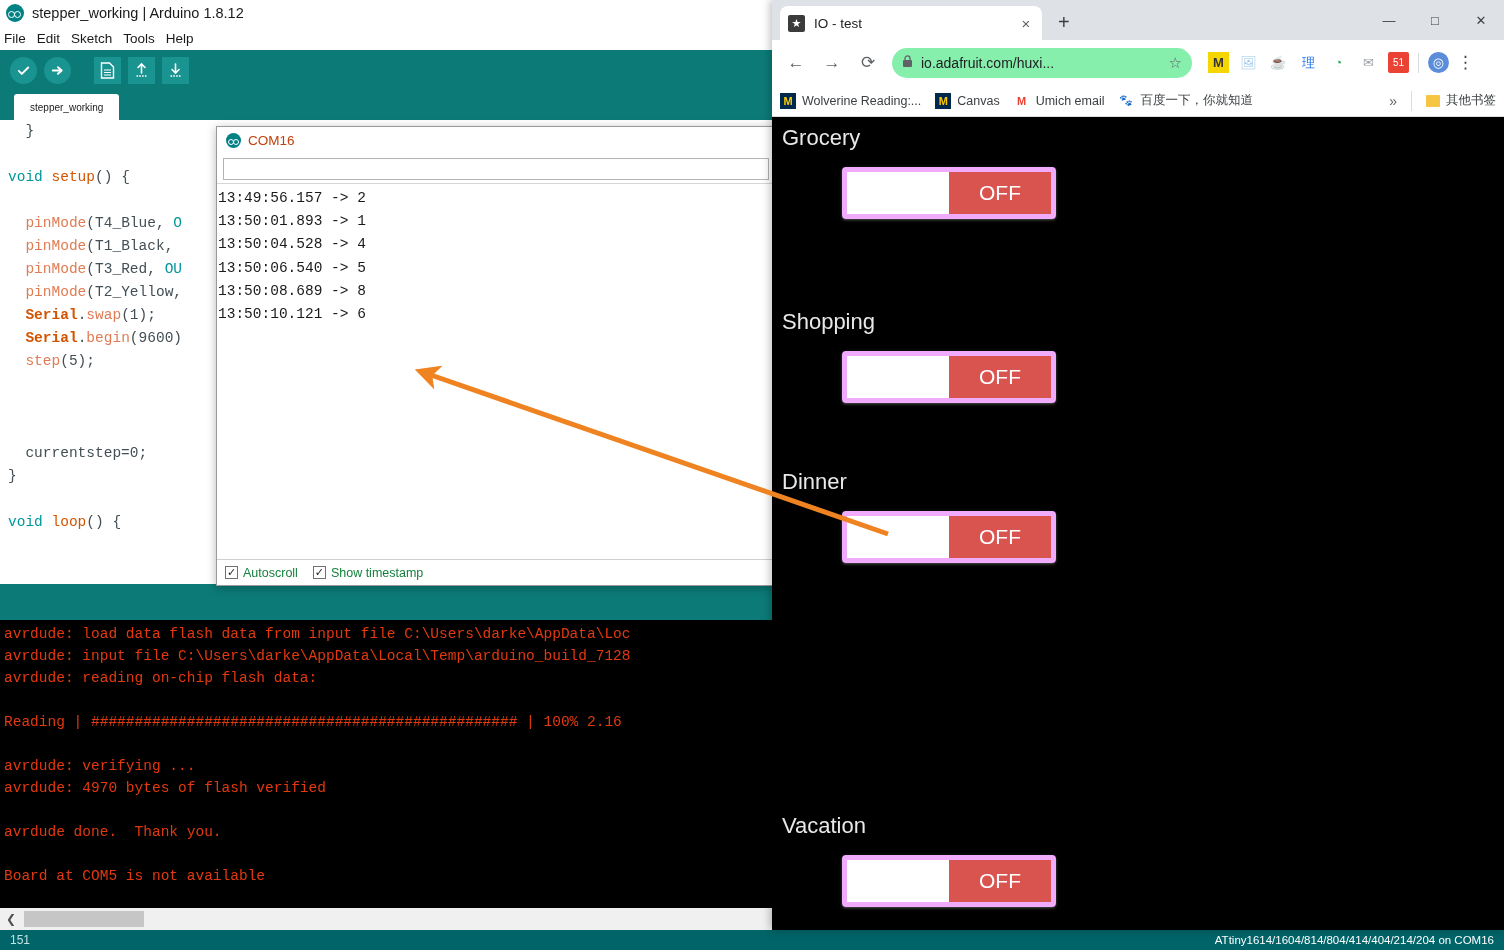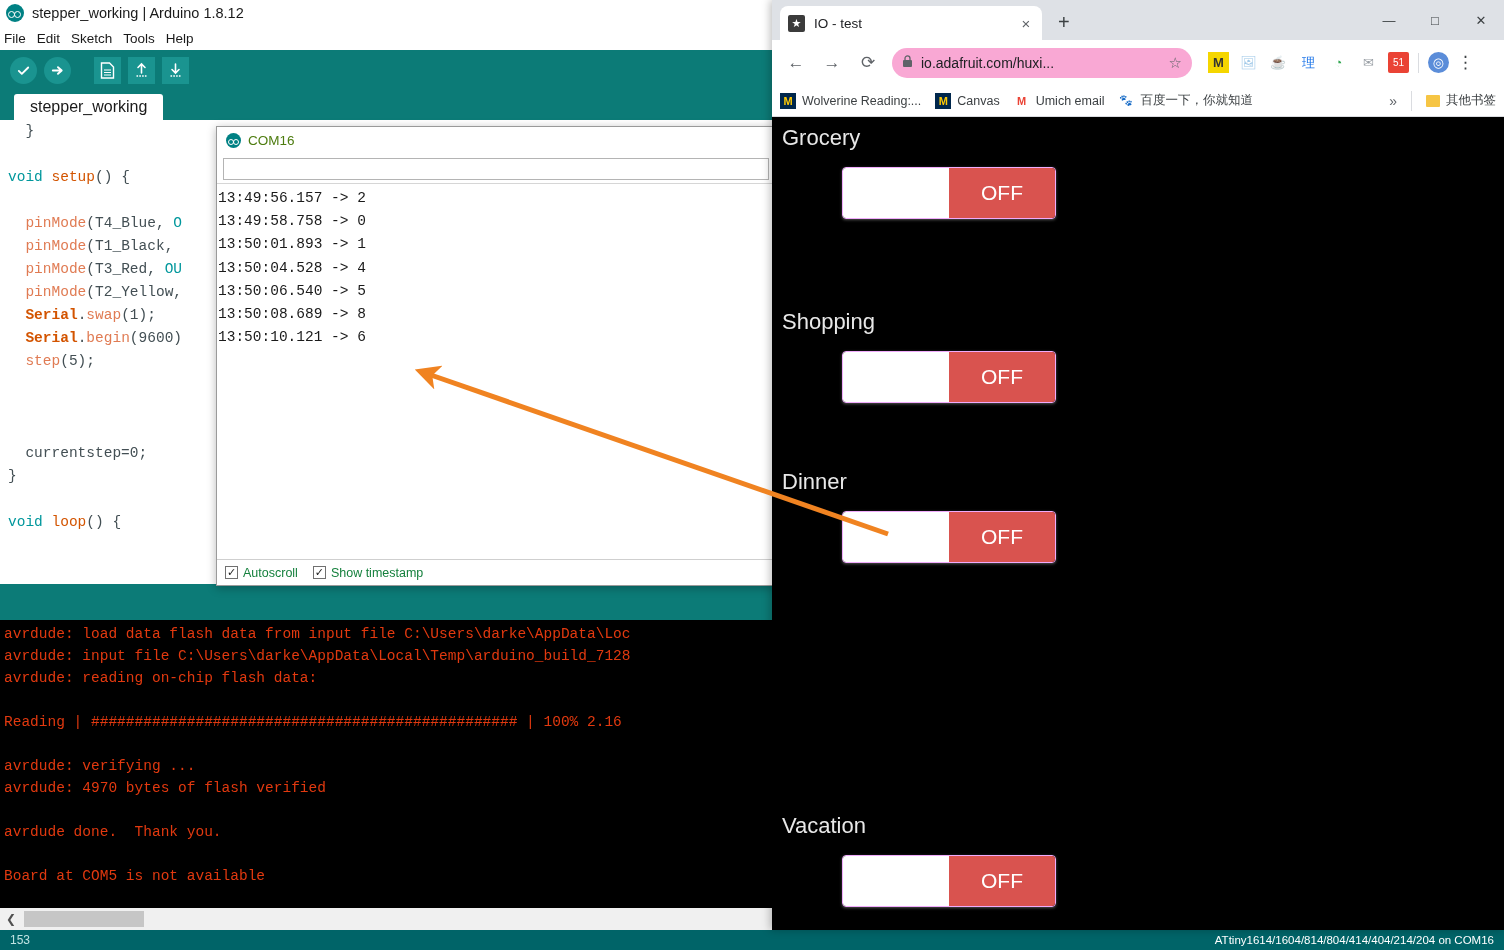--- a/index.html
+++ b/index.html
@@ -59,21 +59,21 @@
 
   .ard-tabstrip {
     position: absolute; left: 0; top: 90px; width: 772px; height: 30px;
     background: #0c7b77;
   }
   .ard-tab {
     position: absolute; left: 14px; top: 4px;
     height: 26px; padding: 0 16px;
     background: #ffffff; border-radius: 3px 3px 0 0;
     display: flex; align-items: center;
-    font-size: 16px; color: #1a1a1a;
+    font-size: 10px; color: #1a1a1a;
   }
 
   
   .ard-editor {
     position: absolute; left: 0; top: 120px; width: 772px; height: 464px;
     background: #ffffff; overflow: hidden;
     font-family: "Liberation Mono", "DejaVu Sans Mono", monospace;
     font-size: 14.5px; line-height: 23px;
     white-space: pre;
   }
@@ -130,21 +130,21 @@
   }
   .sm-logo {
     width: 15px; height: 15px; border-radius: 50%; background: #008184; position: relative;
   }
   .sm-logo::before, .sm-logo::after {
     content: ""; position: absolute; top: 5.5px; width: 4px; height: 4px;
     border: 1.2px solid #fff; border-radius: 50%;
   }
   .sm-logo::before { left: 1.5px; }
   .sm-logo::after { left: 7px; }
-  .sm-title-text { font-size: 13.5px; color: #4d7c0f; }
+  .sm-title-text { font-size: 13.5px; color: #c2410c; }
   .sm-inputrow { padding: 4px 6px 3px 6px; background: #fff; }
   .sm-input {
     width: 100%; height: 22px; border: 1px solid #b4b4b4;
     background: #fff; font-size: 13px; padding: 0 4px;
     font-family: "Liberation Sans", sans-serif;
   }
   .sm-body {
     height: 362px; background: #ffffff; overflow: hidden;
     border-top: 1px solid #d6d6d6;
     font-family: "Liberation Mono", "DejaVu Sans Mono", monospace;
@@ -201,21 +201,21 @@
     height: 45px; background: #ffffff;
     display: flex; align-items: center; padding: 0 8px; gap: 4px;
   }
   .ch-navbtn {
     width: 32px; height: 32px; border-radius: 50%;
     display: flex; align-items: center; justify-content: center;
     color: #5f6368; font-size: 17px; flex: 0 0 auto;
   }
   .ch-omnibox {
     flex: 0 0 auto; width: 300px; height: 30px; border-radius: 16px;
-    background: #f9a8d4; display: flex; align-items: center; gap: 8px;
+    background: #86efac; display: flex; align-items: center; gap: 8px;
     padding: 0 10px; margin-left: 4px; margin-right: 4px;
   }
   .ch-url { font-size: 14px; color: #202124; flex: 1 1 auto; white-space: nowrap; overflow: hidden; }
   .ch-star { font-size: 15px; color: #5f6368; }
   .ch-exts { display: flex; align-items: center; gap: 9px; margin-left: 8px; }
   .ch-ext { width: 21px; height: 21px; display: flex; align-items: center; justify-content: center; font-size: 13px; }
   .ch-divider { width: 1px; height: 20px; background: #dadce0; }
   .ch-menu { font-size: 17px; color: #3c4043; letter-spacing: 0; margin-left: 4px; }
 
   .ch-bookmarks {
@@ -231,21 +231,21 @@
   .ch-page {
     height: 813px; background: #000000; position: relative; overflow: hidden;
     padding-left: 10px;
   }
   .io-block { position: relative; }
   .io-label { color: #e8e8e8; font-size: 22px; font-weight: 300; }
   .io-toggle {
     width: 214px; height: 52px; margin-top: 16px; margin-left: 60px;
     border-radius: 4px; display: flex; overflow: hidden;
     box-shadow: 0 1px 3px rgba(255,255,255,0.32);
-    border: 1px solid #f0abfc;
+    border: 5px solid #f0abfc;
   }
   .io-half { width: 50%; display: flex; align-items: center; justify-content: center;
              font-size: 21px; color: #ffffff; }
   .io-white { background: #ffffff; }
   .io-off   { background: #d9534f; }
   .io-on    { background: #5cb23c; }
 
   
   #annot { position: absolute; left: 0; top: 0; width: 1504px; height: 950px; pointer-events: none; }
 </style>
@@ -312,34 +312,34 @@
     <div class="ard-midbar"></div>
 
     <div class="ard-console" id="console-out"><div>avrdude: load data flash data from input file C:\Users\darke\AppData\Loc</div><div>avrdude: input file C:\Users\darke\AppData\Local\Temp\arduino_build_7128</div><div>avrdude: reading on-chip flash data:</div><div>&nbsp;</div><div>Reading | ################################################# | 100% 2.16</div><div>&nbsp;</div><div>avrdude: verifying ...</div><div>avrdude: 4970 bytes of flash verified</div><div>&nbsp;</div><div>avrdude done.  Thank you.</div><div>&nbsp;</div><div>Board at COM5 is not available</div></div>
 
     <div class="ard-hscroll">
       <div class="arrowl">❮</div>
       <div class="thumb"></div>
     </div>
 
     <div class="ard-status">
-      <div>153</div>
+      <div>151</div>
       <div class="right">ATtiny1614/1604/814/804/414/404/214/204 on COM16</div>
     </div>
   </div>
 
   <div id="serial">
     <div class="sm-title">
       <div class="sm-logo"></div>
       <div class="sm-title-text">COM16</div>
     </div>
     <div class="sm-inputrow">
       <input class="sm-input" type="text" placeholder="" style="">
     </div>
-    <div class="sm-body" id="serial-body"><div>13:49:56.157 -&gt; 2</div><div>13:49:58.758 -&gt; 0</div><div>13:50:01.893 -&gt; 1</div><div>13:50:04.528 -&gt; 4</div><div>13:50:06.540 -&gt; 5</div><div>13:50:08.689 -&gt; 8</div><div>13:50:10.121 -&gt; 6</div></div>
+    <div class="sm-body" id="serial-body"><div>13:49:56.157 -&gt; 2</div><div>13:50:01.893 -&gt; 1</div><div>13:50:04.528 -&gt; 4</div><div>13:50:06.540 -&gt; 5</div><div>13:50:08.689 -&gt; 8</div><div>13:50:10.121 -&gt; 6</div></div>
     <div class="sm-footer">
       <span class="cbx">✓</span>
       <span class="cbx-label">Autoscroll</span>
       <span class="cbx">✓</span>
       <span class="cbx-label">Show timestamp</span>
     </div>
   </div>
 
   <div id="chrome">
 

